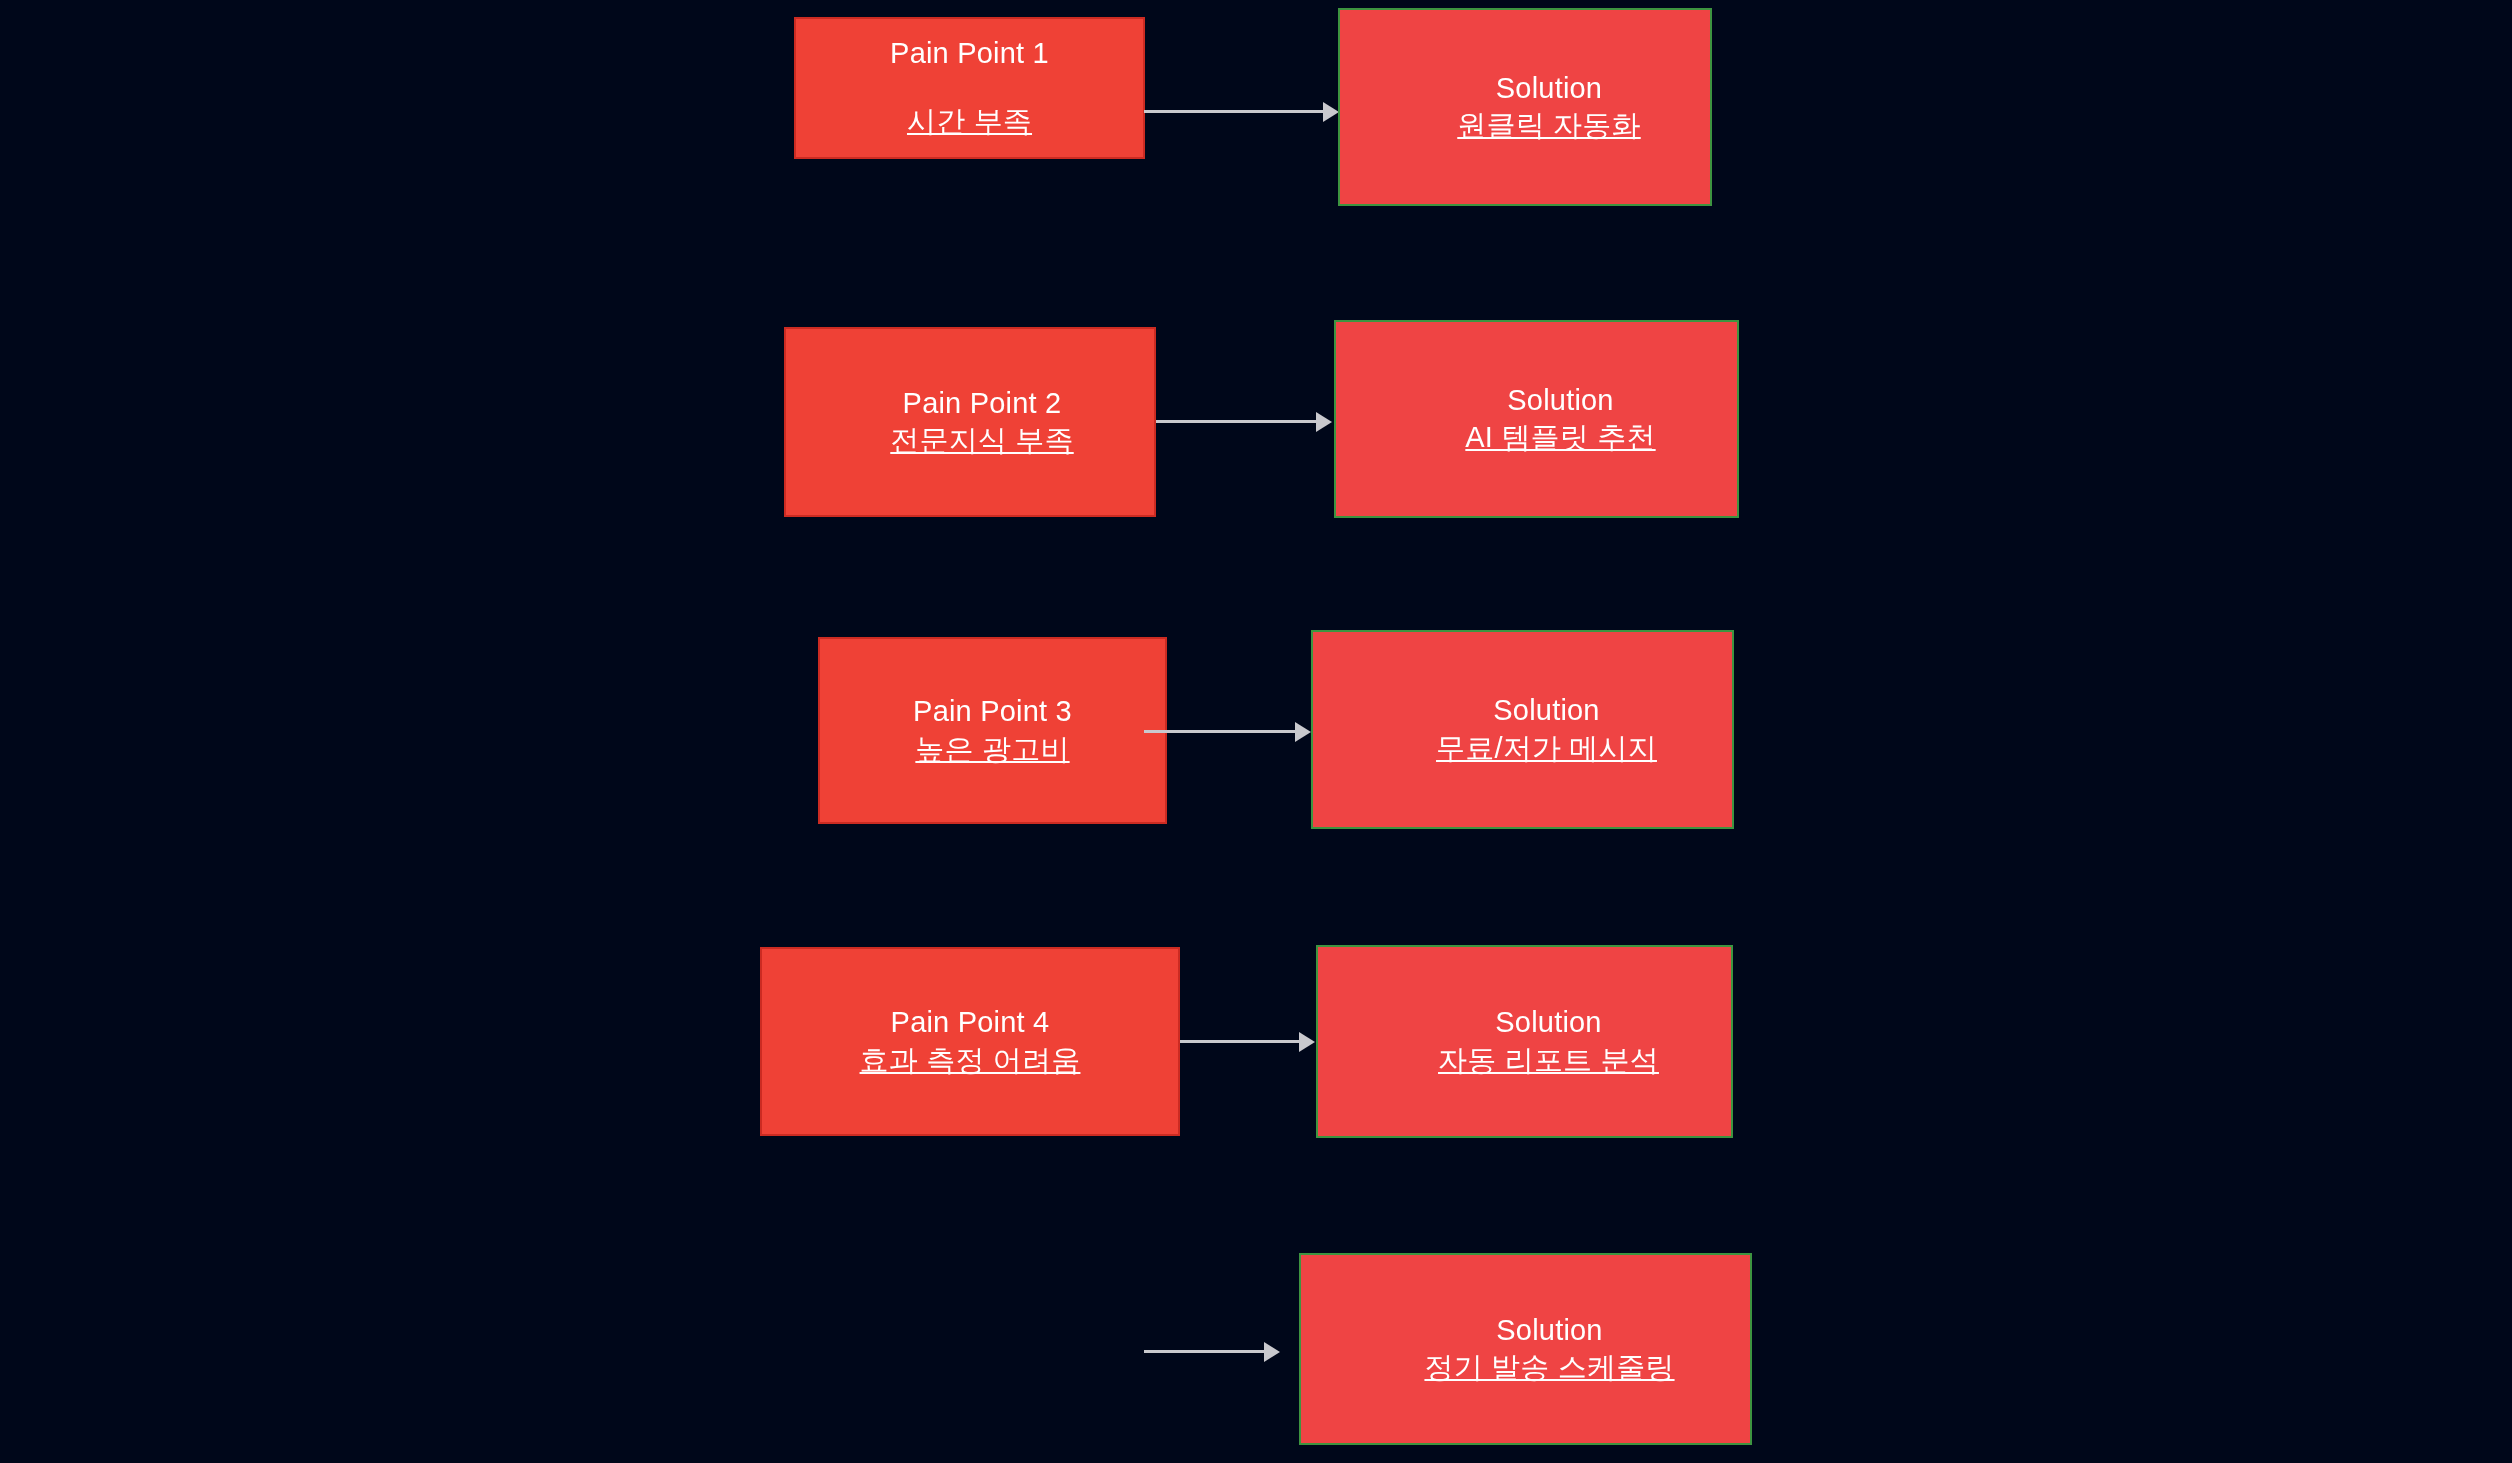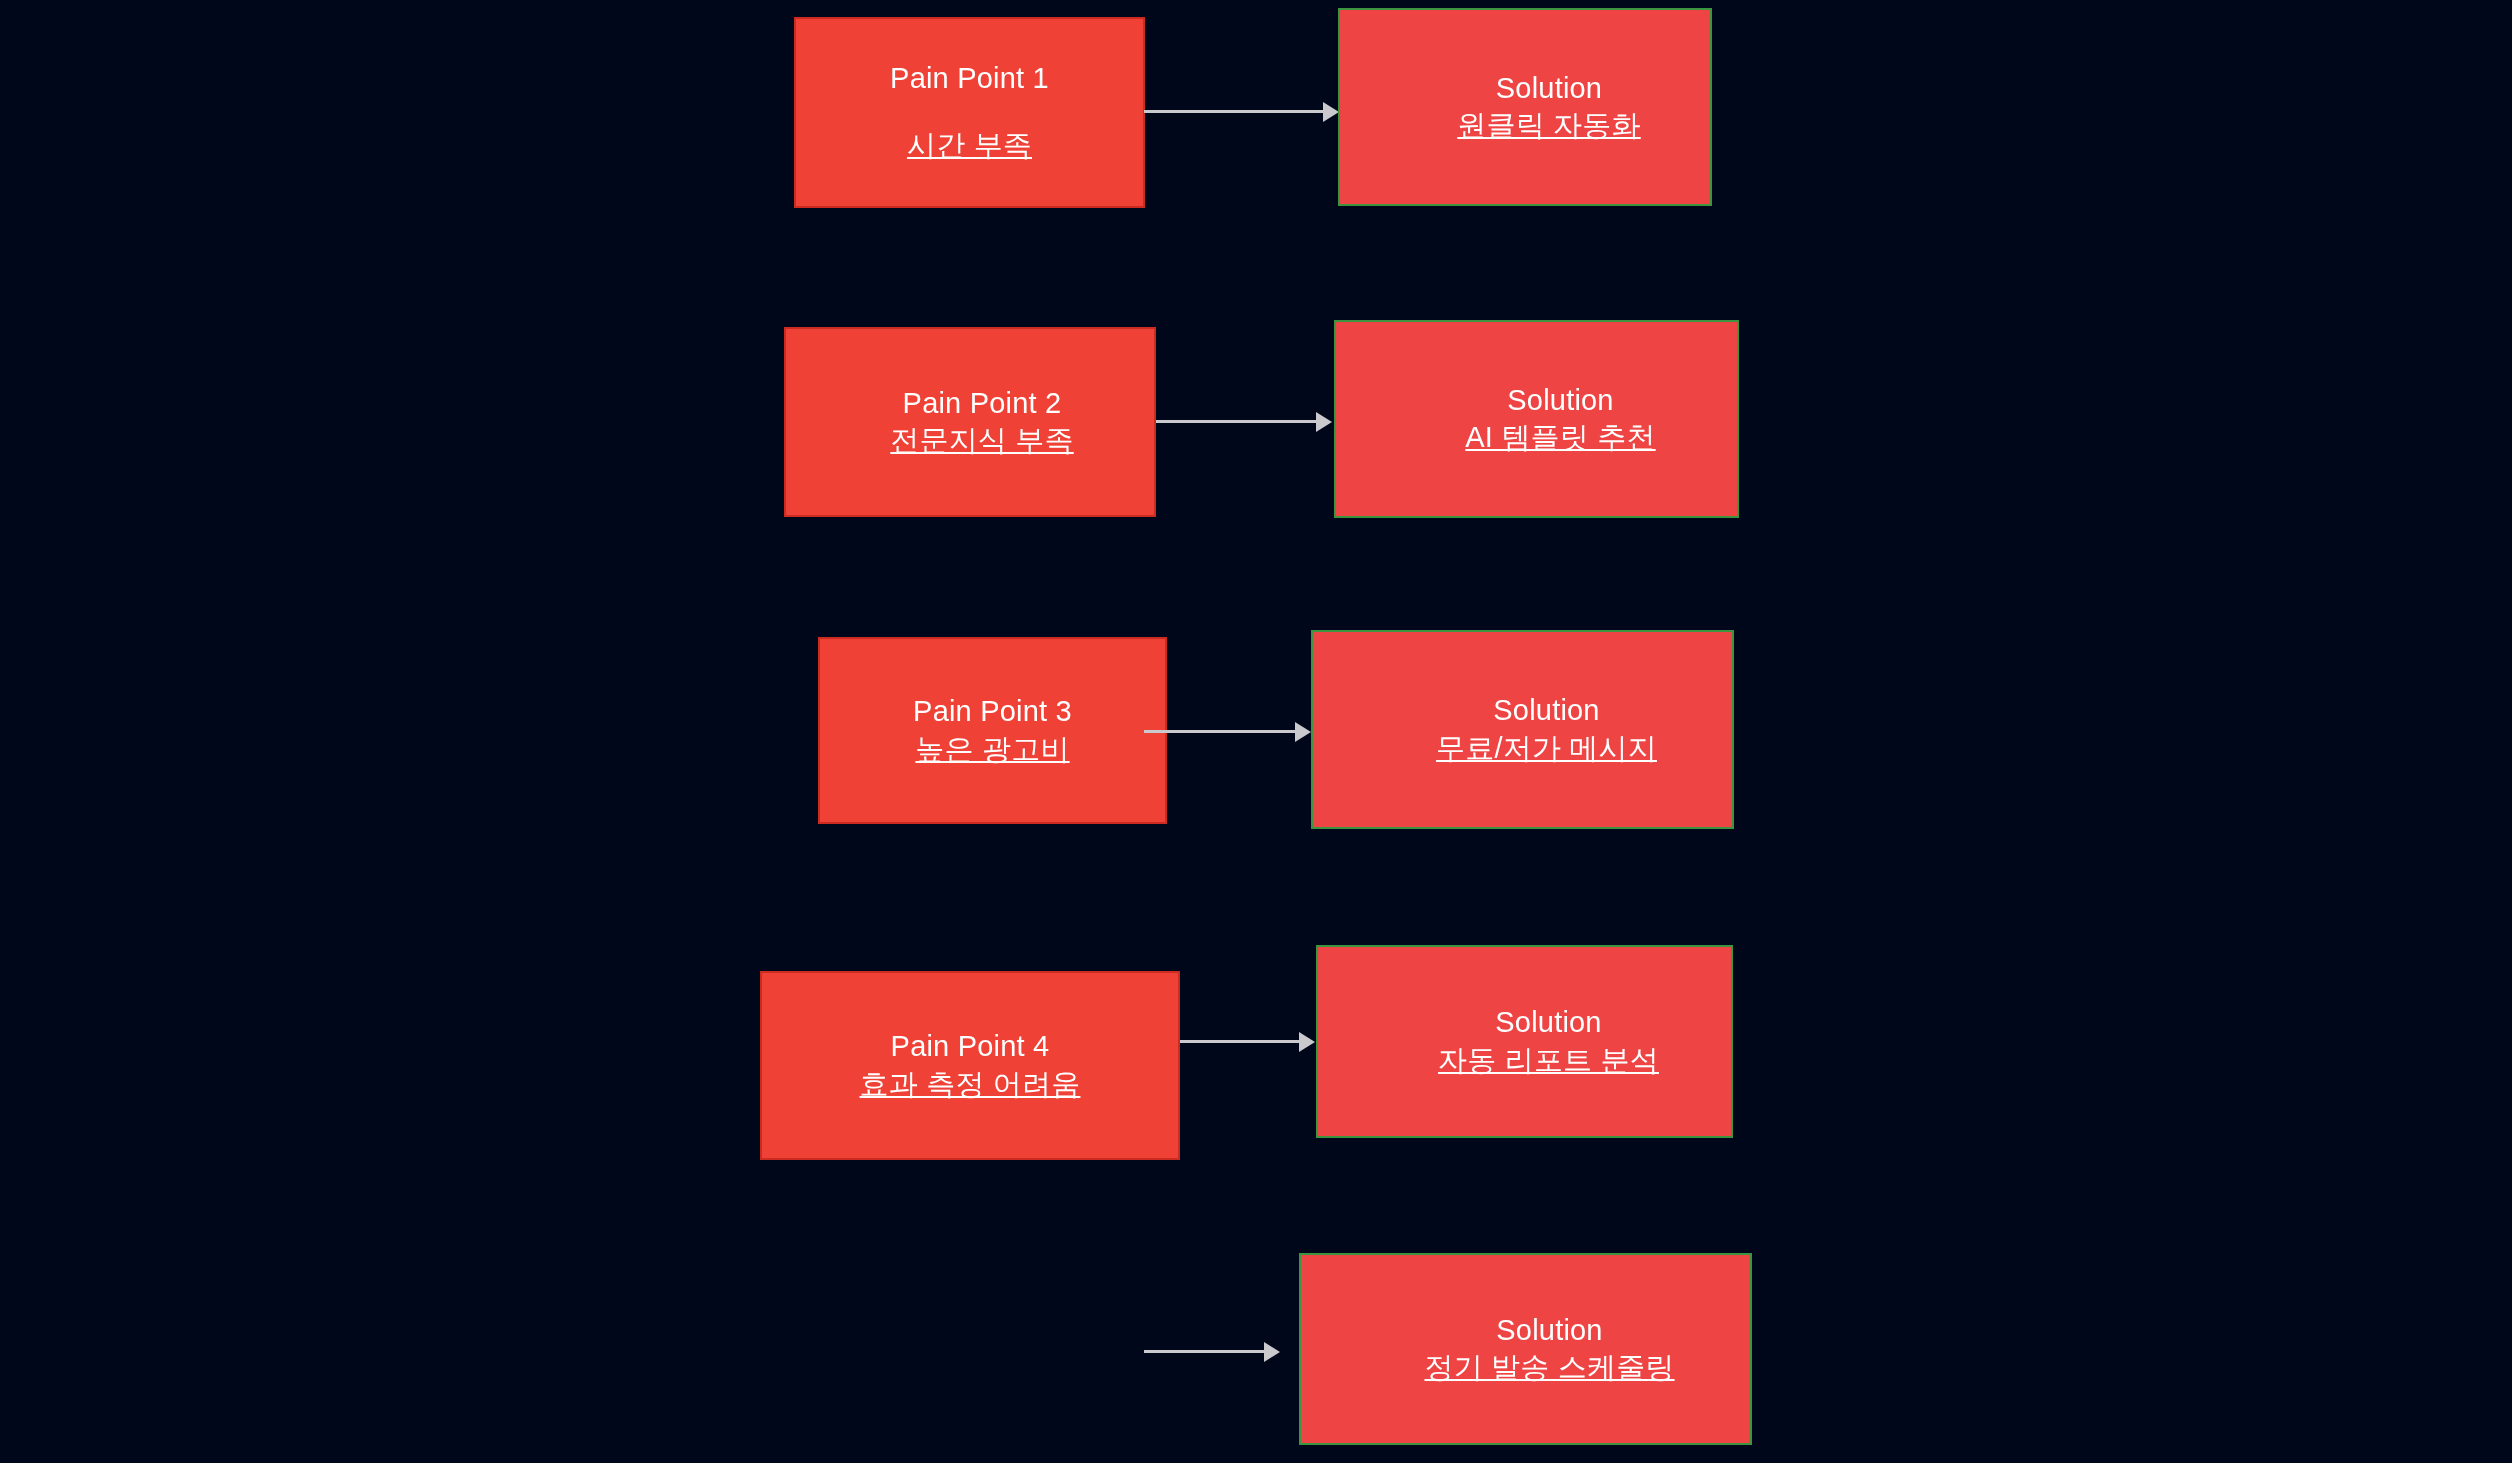--- a/index.html
+++ b/index.html
@@ -59,21 +59,21 @@
     border-top: 10.2px solid transparent;
     border-bottom: 10.2px solid transparent;
     border-left: 16.6px solid #c9c9ce;
   }
 </style>
 </head>
 <body>
 
 <div id="canvas">
 
-  <div class="node pain" style="left:794px; top:16.6px; width:351px; height:191px;gap:30px;">
+  <div class="node pain" style="left:794px; top:16.6px; width:351px; height:142px;gap:30px;">
     <div class="line1">Pain Point 1</div>
     <div class="line2">시간 부족</div>
   </div>
   <div class="edge" style="left:1144px; top:110px; width:180px;"></div>
   <div class="arrowhead" style="left:1323px; top:102px;"></div>
   <div class="node solution" style="left:1338px; top:8.3px; width:374px; height:198px;">
     <div class="line1">Solution</div>
     <div class="line2">원클릭 자동화</div>
   </div>
 
@@ -92,21 +92,21 @@
     <div class="line1">Pain Point 3</div>
     <div class="line2">높은 광고비</div>
   </div>
   <div class="edge" style="left:1144px; top:730px; width:152px;"></div>
   <div class="arrowhead" style="left:1295px; top:722px;"></div>
   <div class="node solution" style="left:1311px; top:630px; width:423px; height:199px;">
     <div class="line1">Solution</div>
     <div class="line2">무료/저가 메시지</div>
   </div>
 
-  <div class="node pain" style="left:760px; top:947px; width:420px; height:189px;margin-top:24px;">
+  <div class="node pain" style="left:760px; top:947px; width:420px; height:189px;">
     <div class="line1">Pain Point 4</div>
     <div class="line2">효과 측정 어려움</div>
   </div>
   <div class="edge" style="left:1180px; top:1040px; width:122px;"></div>
   <div class="arrowhead" style="left:1299px; top:1032px;"></div>
   <div class="node solution" style="left:1316px; top:945px; width:417px; height:193px;">
     <div class="line1">Solution</div>
     <div class="line2">자동 리포트 분석</div>
   </div>
 

